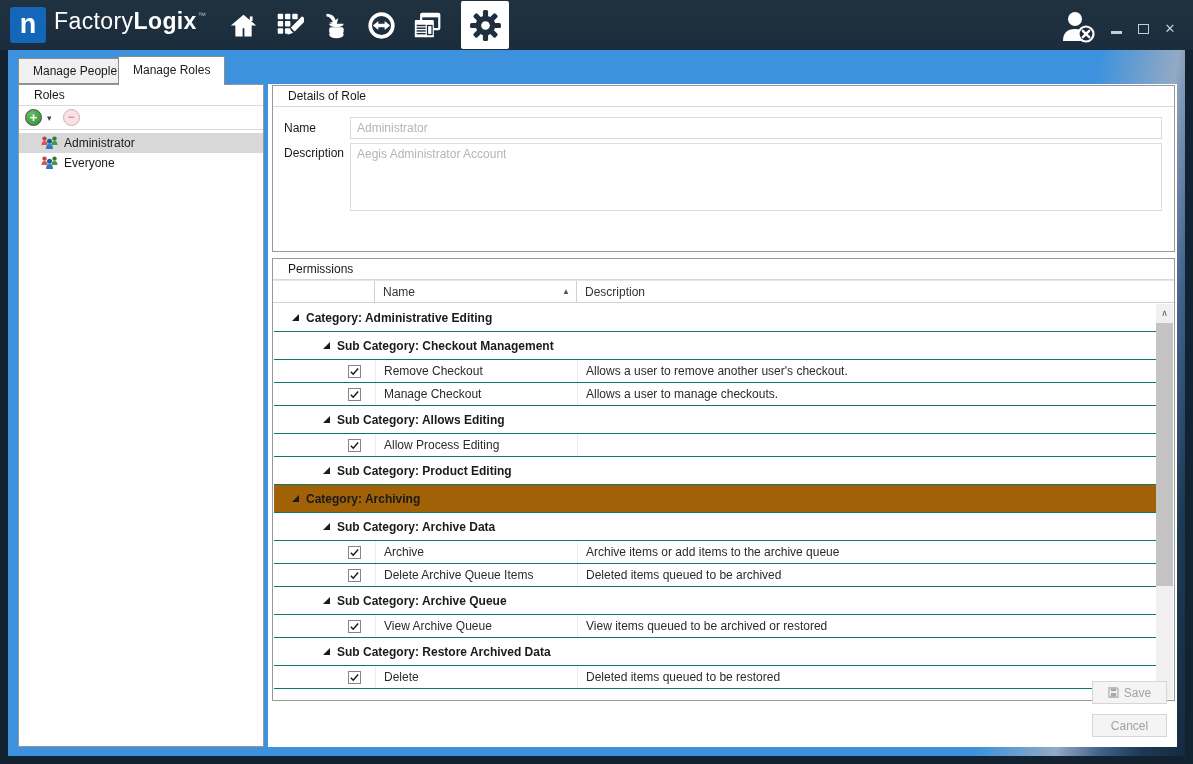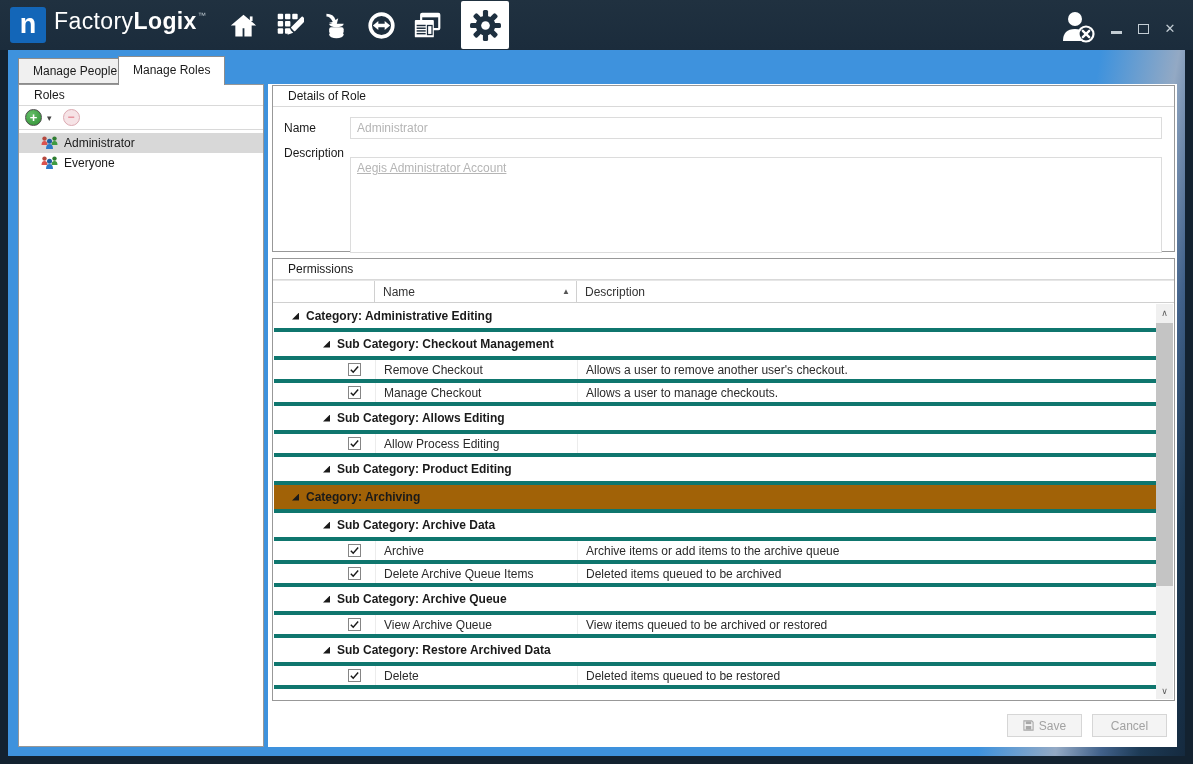--- a/index.html
+++ b/index.html
@@ -62,56 +62,56 @@
 
   
   #right-pane { position:absolute; left:260px; top:34px; width:909px; height:663px; background:#fff; z-index:4; }
 
   
   #details-panel { position:absolute; left:4px; right:2px; top:1px; height:167px; border:1px solid #989898; background:#fff; }
   .form-label { position:absolute; left:11px; color:#1a1a1a; }
   .field { position:absolute; left:77px; right:12px; border:1px solid #dcdcdc; background:#fff;
     color:#b5b5b5; padding:3px 6px; overflow:hidden; }
   #name-field { top:31px; height:22px; line-height:15px; }
-  #desc-field { top:71px; height:96px;text-decoration:underline; }
+  #desc-field { top:57px; height:68px; }
 
   
   #permissions-panel { position:absolute; left:4px; right:2px; top:174px; height:443px; border:1px solid #989898; background:#fff; }
   #ptable-header { position:absolute; left:0; right:0; top:21px; height:23px; border-top:1px solid #e6e6e6;
     border-bottom:1px solid #d0d0d0; display:flex; }
   .hcell { border-right:1px solid #d0d0d0; display:flex; align-items:center; color:#333; }
   .hc1 { width:102px; }
   .hc2 { width:202px; padding-left:8px; justify-content:space-between; }
   .hc3 { flex:1; padding-left:8px; border-right:none; }
   .sort-arrow { font-size:8px; color:#555; margin-right:6px; }
 
   #rows-viewport { position:absolute; left:1px; right:1px; top:45px; bottom:1px; overflow:hidden; }
   #permissions-rows { position:absolute; left:0; top:0; right:17px; }
-  .prow { display:flex; align-items:center; border-bottom:4px solid #0f766e; background:#fff; width:100%; }
+  .prow { display:flex; align-items:center; border-bottom:1px solid #0f766e; background:#fff; width:100%; }
   .prow.category { height:28px; font-weight:bold; padding-left:18px; gap:7px; }
   .prow.subcategory { height:28px; font-weight:bold; padding-left:49px; gap:7px; }
   .prow.item { height:23px; }
   .prow.selected { background:#a16207; }
   .tri { width:7px; height:7px; background:#1a1a1a; clip-path:polygon(100% 0,100% 100%,0 100%); flex:0 0 auto; }
   .pc1 { width:102px; height:100%; display:flex; align-items:center; justify-content:flex-end;
     padding-right:14px; border-right:1px solid #ececec; }
   .pc2 { width:202px; height:100%; display:flex; align-items:center; padding-left:8px; border-right:1px solid #ececec; color:#2b2b2b; }
   .pc3 { flex:1; height:100%; display:flex; align-items:center; padding-left:8px; color:#2b2b2b; }
   .cbx { width:13px; height:13px; border:1px solid #858585; background:#fff; display:flex;
     align-items:center; justify-content:center; cursor:pointer; }
 
   
   #vscroll { position:absolute; right:0; top:0; bottom:0; width:17px; background:#f0f0f0; }
   .sb-btn { position:absolute; left:0; width:17px; height:17px; display:flex; align-items:center;
     justify-content:center; color:#5a5a5a; font-size:9px; cursor:pointer; }
   .sb-up { top:0; } .sb-down { bottom:0; }
   .sb-thumb { position:absolute; left:0; top:19px; width:17px; height:263px; background:#c4c4c4; cursor:pointer; }
 
   
-  #footer-buttons { position:absolute; right:10px; bottom:10px; display:flex; gap:10px; }
+  #footer-buttons { position:absolute; right:10px; bottom:10px; display:flex; gap:10px;flex-direction:column; }
   .btn { width:75px; height:23px; border:1px solid #d6d6d6; background:#f4f4f4; color:#a2a2a2;
     display:flex; align-items:center; justify-content:center; gap:5px; }
   .btn svg { width:11px; height:11px; }
 </style>
 </head>
 <body>
 
 <div id="window">
 
   <div id="titlebar">

